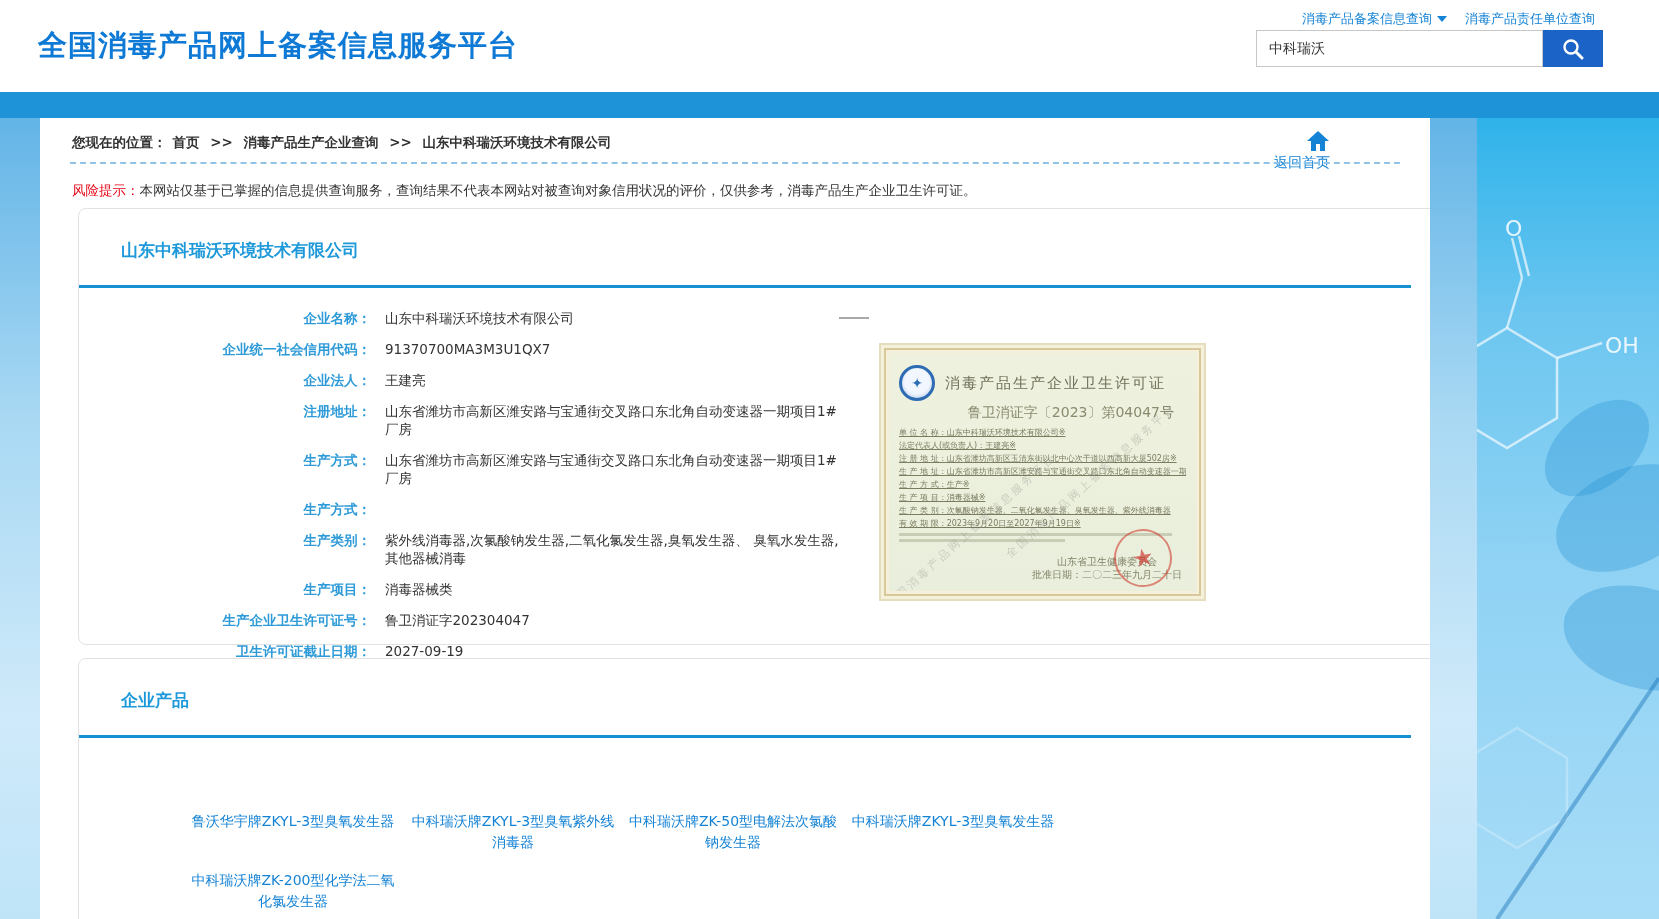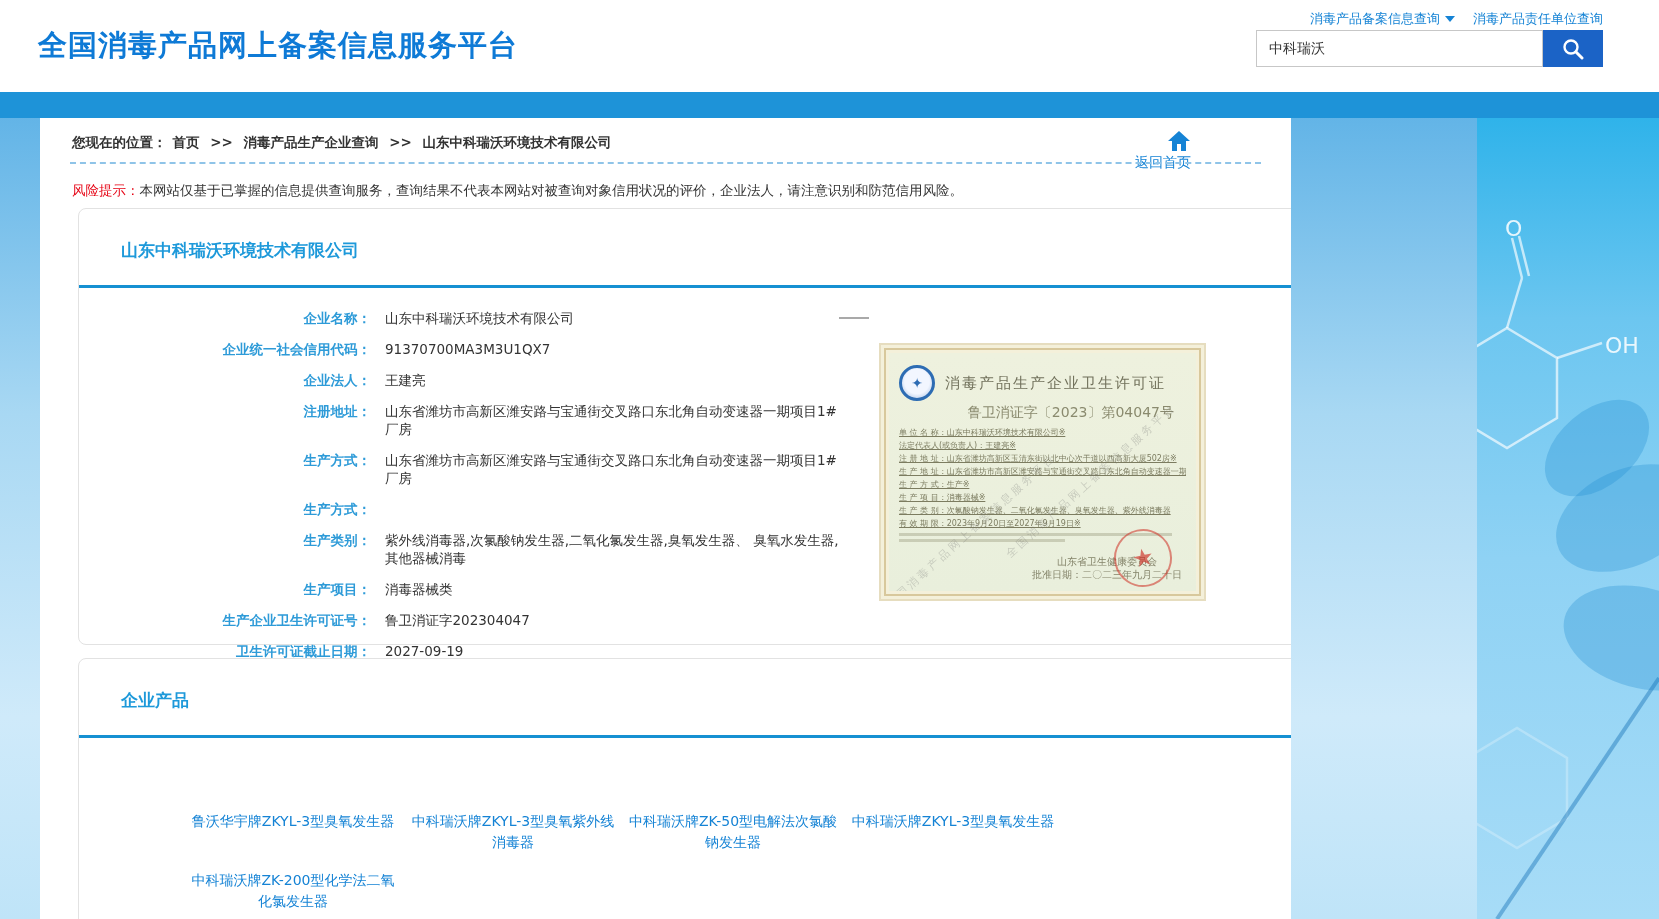--- a/index.html
+++ b/index.html
@@ -5,32 +5,32 @@
   * { margin:0; padding:0; box-sizing:border-box; }
   html,body { width:1659px; height:919px; overflow:hidden; }
   body {
     font-family:"DejaVu Sans","Liberation Sans",sans-serif;
     background:linear-gradient(180deg,#47a6e2 0%,#a8d8f3 45%,#cfeafa 78%,#bfe4f8 100%);
     position:relative; color:#333;
   }
   
   .topbar { position:absolute; left:0; top:0; width:1659px; height:92px; background:#fff; z-index:5; }
   .site-title { position:absolute; left:38px; top:26px; font-size:29px; font-weight:bold; color:#0e7ad6; letter-spacing:1px; }
-  .topnav { position:absolute; top:10px; right:56px; font-size:13px; color:#1583d5; display:flex; align-items:center; gap:18px;justify-content:center; }
+  .topnav { position:absolute; top:10px; right:64px; font-size:13px; color:#1583d5; display:flex; align-items:center; gap:18px;justify-content:center; }
   .topnav a { color:#1583d5; text-decoration:none; cursor:pointer; display:flex; align-items:center; gap:5px; }
   .caret { display:inline-block; width:0; height:0; border-left:5px solid transparent; border-right:5px solid transparent; border-top:6px solid #1583d5; }
   .searchwrap { position:absolute; top:30px; right:56px; display:flex; }
   .search-input { width:287px; height:37px; border:1px solid #c7c7c7; padding:0 12px; font-size:14px; color:#333; outline:none; background:#fff; }
   .search-btn { width:60px; height:37px; background:#1b63c6; border:none; cursor:pointer; display:flex; align-items:center; justify-content:center; }
   .blue-strip { position:absolute; left:0; top:92px; width:1659px; height:26px; background:#1e93d8; z-index:4; }
   
   .bg-right { position:absolute; left:1477px; top:118px; width:182px; height:801px; z-index:1;
     background:linear-gradient(180deg,#2fb3ea 0%,#6cc6f0 25%,#8fd2f4 55%,#a7dcf7 100%); overflow:hidden; }
   
-  .sheet { position:absolute; left:40px; top:118px; width:1251px; height:801px; background:#fff; z-index:3; overflow:hidden; }
+  .sheet { position:absolute; left:40px; top:118px; width:1390px; height:801px; background:#fff; z-index:3; overflow:hidden; }
   .crumbrow { position:absolute; left:32px; top:16px; font-size:13.5px; font-weight:bold; color:#333; }
   .crumbrow span { margin-right:6px; }
   .crumb-link { cursor:pointer; }
   .home-link { position:absolute; top:12px; right:100px; display:flex; align-items:flex-end; gap:2px; font-size:14px; color:#1583d5; cursor:pointer;flex-direction:column; }
   .dashes { position:absolute; left:30px; right:30px; top:44px; border-top:2px dashed #8fc4e8; }
   .riskrow { position:absolute; left:32px; top:62px; font-size:13.5px; line-height:20px; }
   .risk-label { color:#e60012; }
   .card { position:absolute; left:38px; width:1361px; background:#fff; border:1px solid #e2e2e2; border-radius:8px; }
   .card1 { top:90px; height:437px; }
   .card2 { top:540px; height:330px; }
@@ -123,21 +123,21 @@
   <div class="home-link">
     <svg width="24" height="22" viewBox="0 0 24 22">
       <polygon points="12,1 23,11 19,11 19,21 14,21 14,14 10,14 10,21 5,21 5,11 1,11" fill="#1583d5"></polygon>
     </svg>
     <span>返回首页</span>
   </div>
 
   <div class="dashes"></div>
 
   <div class="riskrow">
-    <span class="risk-label">风险提示：</span><span>本网站仅基于已掌握的信息提供查询服务，查询结果不代表本网站对被查询对象信用状况的评价，企业法人，请注意识别和防范信用风险。</span>
+    <span class="risk-label">风险提示：</span><span>本网站仅基于已掌握的信息提供查询服务，查询结果不代表本网站对被查询对象信用状况的评价，仅供参考，消毒产品生产企业卫生许可证。</span>
   </div>
 
   <div class="card card1">
     <div class="card-title">山东中科瑞沃环境技术有限公司</div>
     <div class="card-divider"></div>
     <div class="scan-dash"></div>
 
     <div class="fields">
       <div class="frow">
           <div class="flabel">企业名称：</div>

